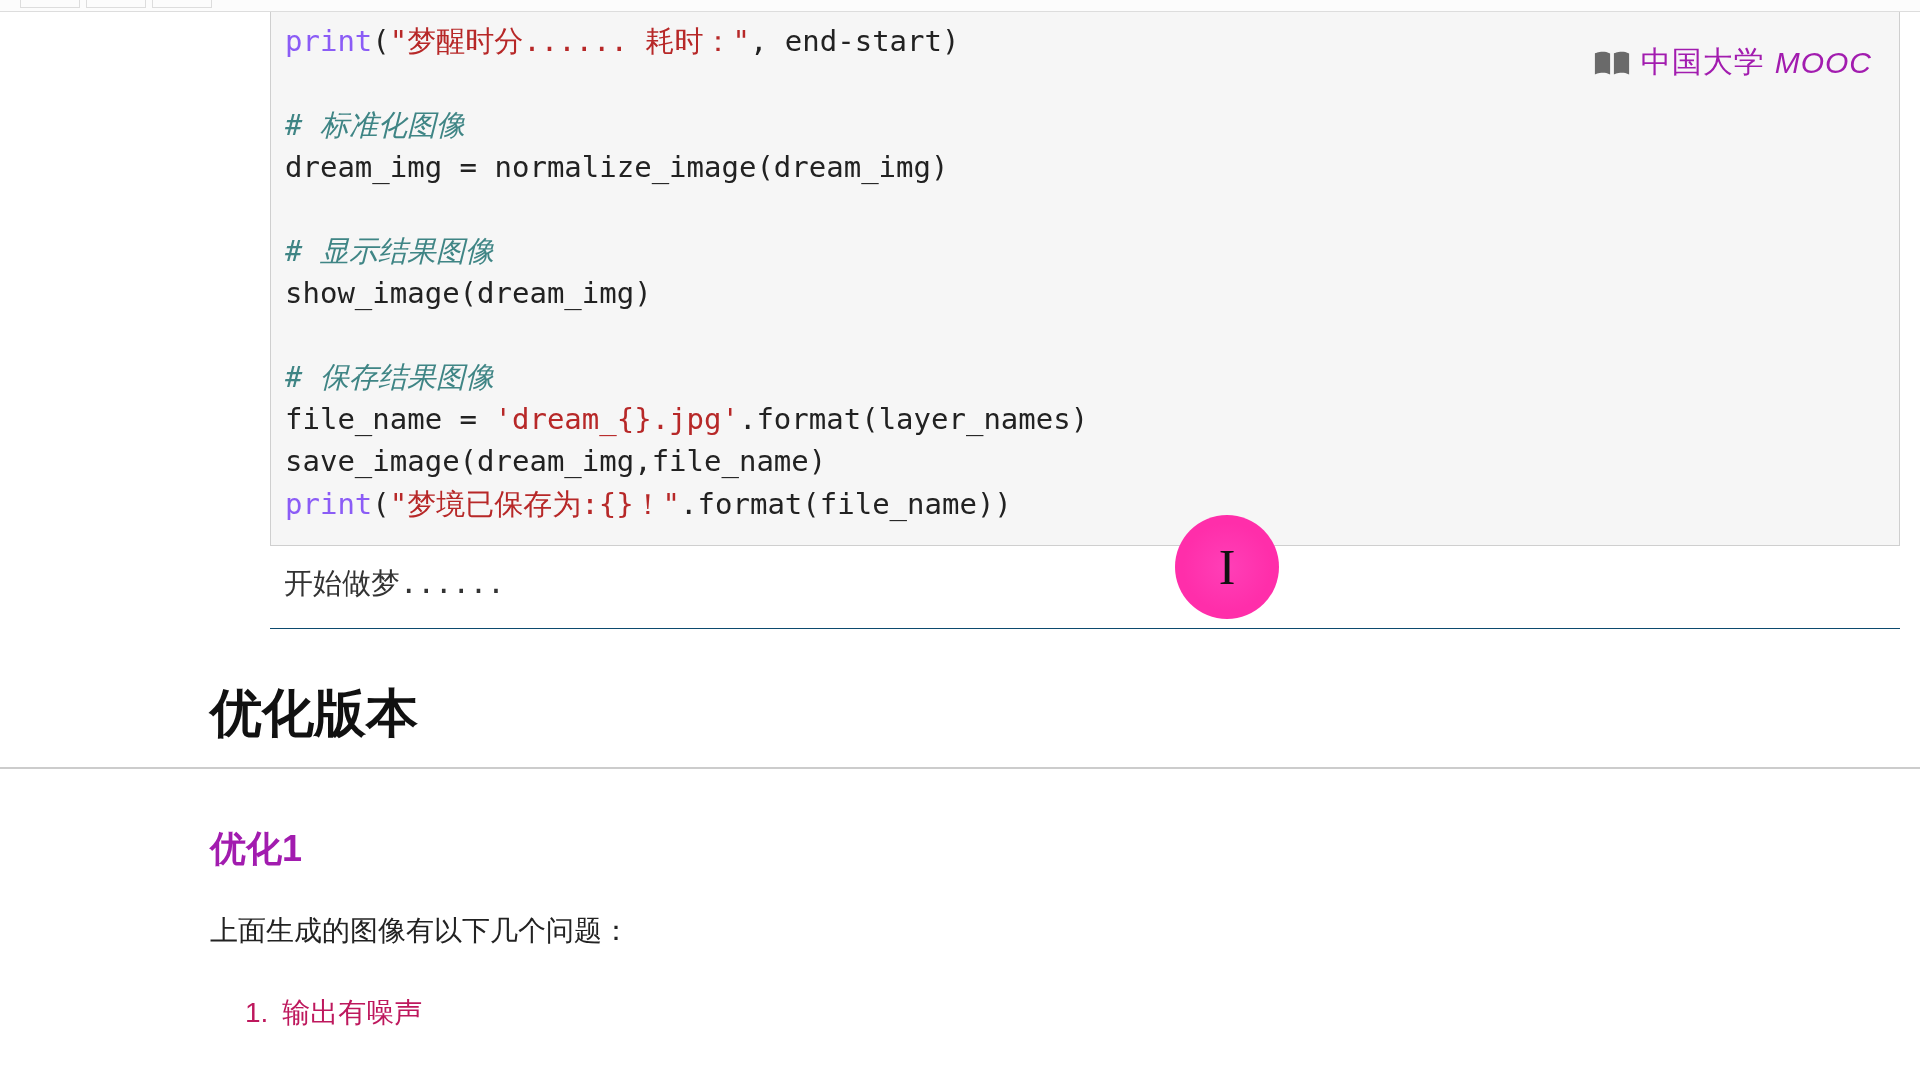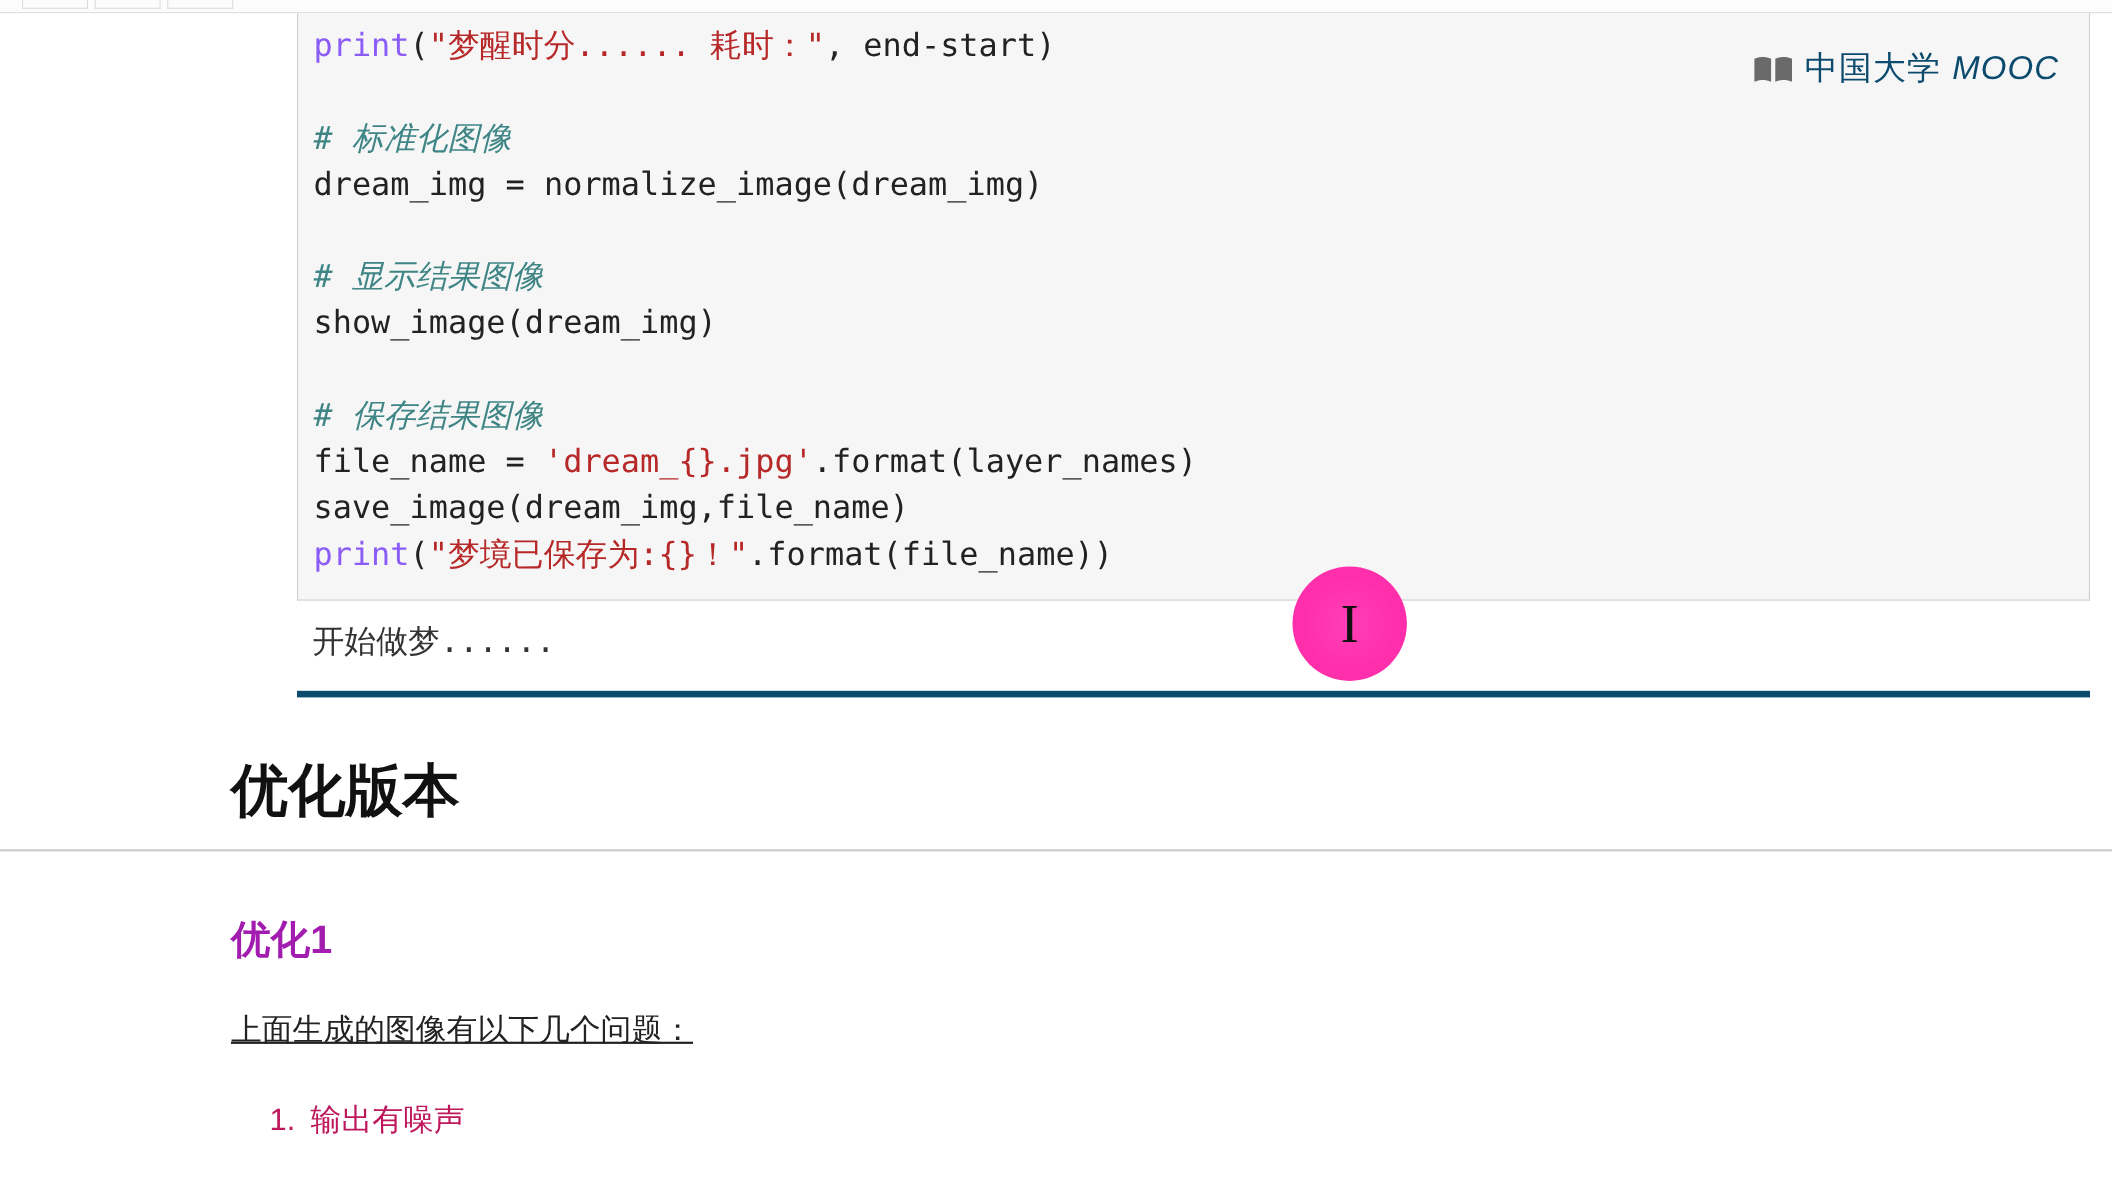--- a/index.html
+++ b/index.html
@@ -41,21 +41,21 @@
     .tok-string { color: #b72828; }
     .tok-comment { color: #3f8585; font-style: italic; }
     .tok-plain { color: #222222; }
     .output-cell {
       margin-left: 270px;
       margin-right: 20px;
       padding: 18px 14px 24px 14px;
       font-family: "DejaVu Sans Mono", "Courier New", monospace;
       font-size: 29px;
       color: #333;
-      border-bottom: 6px solid #0c4a6e;
+      border-bottom: 1px solid #0c4a6e;
     }
     .md-heading1 {
       margin-left: 210px;
       font-size: 52px;
       font-weight: 800;
       color: #111;
       padding: 50px 0 18px 0;
     }
     .md-divider {
       border: none;
@@ -66,39 +66,38 @@
       font-size: 36px;
       font-weight: 800;
       color: #a21caf;
       padding: 56px 0 18px 0;
     }
     .md-para {
       margin-left: 210px;
       font-size: 28px;
       color: #222;
       padding: 20px 0 14px 0;
-      text-decoration: underline;
     }
     .md-list {
       margin-left: 245px;
       font-size: 28px;
       color: #be185d;
       padding-top: 30px;
     }
     .md-list-num {
       margin-right: 14px;
     }
     .watermark {
       position: absolute;
       top: 42px;
       right: 48px;
       display: flex;
       align-items: center;
       gap: 10px;
-      color: #0c4a6e;
+      color: #a21caf;
       font-size: 30px;
       font-weight: 300;
       letter-spacing: 1px;
     }
     .watermark .thin { font-weight: 200; font-style: italic; }
     .watermark-icon {
       width: 38px;
       height: 28px;
     }
     .cursor-dot {

